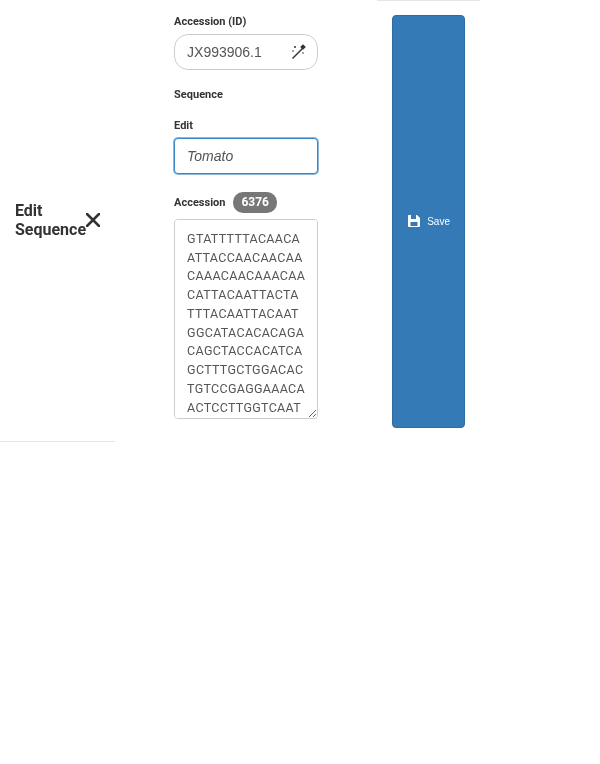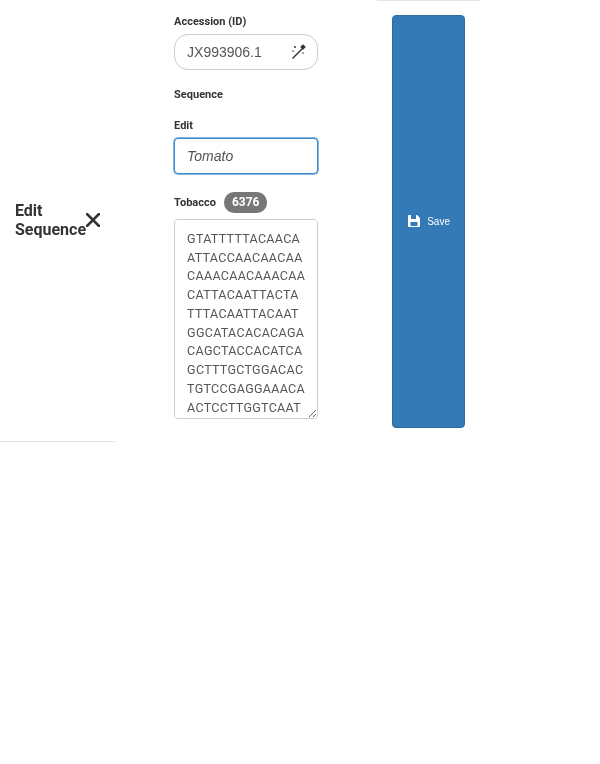--- a/index.html
+++ b/index.html
@@ -195,21 +195,21 @@
       <div class="input-wrap">
         <input type="text" class="text-input focused" value="Tomato" style="">
       </div>
     </div>
 
     <div class="form-group">
     </div>
 
     <div class="form-group" style="margin-bottom:0;">
       <div class="seq-label-row">
-        <label class="form-label">Tobacco</label>
+        <label class="form-label">Accession</label>
         <span class="badge">6376</span>
       </div>
       <textarea class="sequence-area" style="">GTATTTTTACAACAATTACCAACAACAACAAACAACAAACAACATTACAATTACTATTTACAATTACAATGGCATACACACAGACAGCTACCACATCAGCTTTGCTGGACACTGTCCGAGGAAACAACTCCTTGGTCAATGATCTAGCAAAGCGTCGTCTTTACGACACAGCGGTTGAAGAGTTTAACGCTCGTGACCGCAGGCCCAAGGTGAACTTTTCGAAAGTAATAAGCGAGGAGCAGACGCTTATTGCTACCCGGGCGTATCCAGAATTCCAAATTACATTTTATAACACGCAAAATGCCGTGCATTCGCTTGCAGGGGGATTGCGATCTTTAGAACTGGAATATCTGATGATGCAAATTCCCTACGGATCATTGACTTATGACATAGGCGGGAATTTTGCATCGCATCTGTTCAAGGGACGAGCATATGTACACTGCTGCATGCCCAACCTGGACGTGCGAGACATTGCGCGGCACGAAGGGCCAGAAAGACAGTATTGAACTATACCTTTCTAGGCTAGAGAGAGGGGGGAAAACAGTCCCCAACTTCCAAAAGGAAGCATTTGACAGATACGCAGAAATTCCTGAAGACGCTGTCTGTCACAATACTTTCCAGACATGCGAACATCAGCCCATGCAGCAATCAGGCCGAGTCTATGCCATTGCCCTAGAGACCAGGAATCAGATAC</textarea>
     </div>
 
   </div>
 
   <div class="modal-footer">
     <button class="btn-primary">
       <svg width="14" height="14" viewBox="0 0 14 14" fill="#fff">

